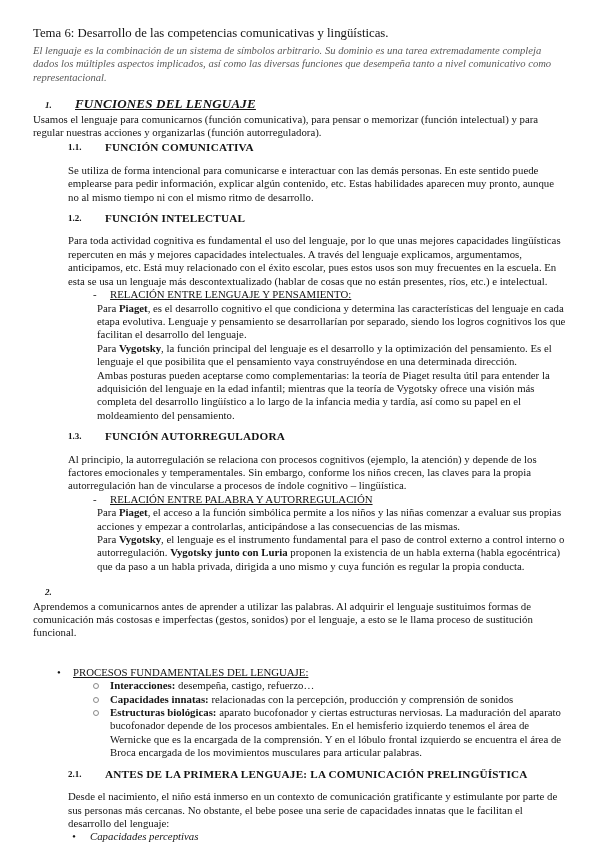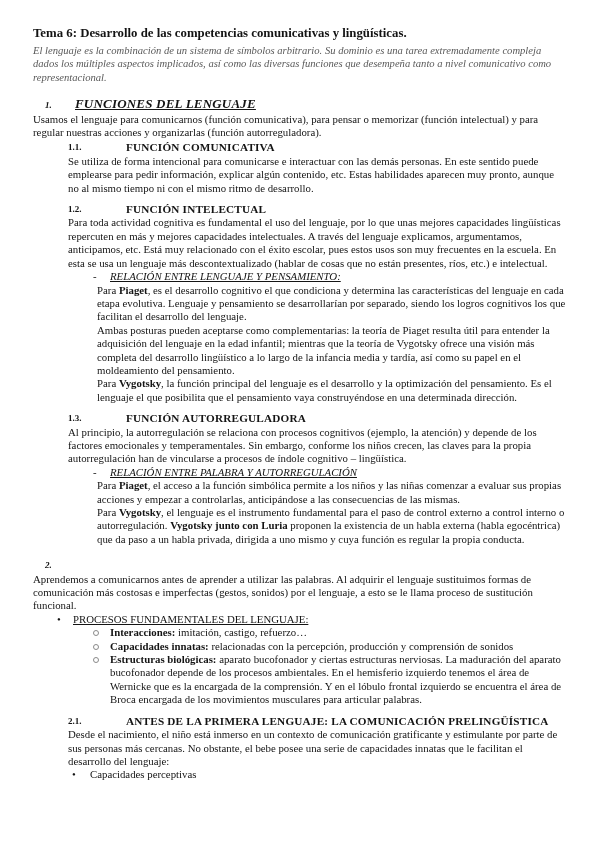--- a/index.html
+++ b/index.html
@@ -1,43 +1,43 @@
 <!DOCTYPE html>
 <html><head>
 <meta charset="utf-8">
 <style>
   html,body{margin:0;padding:0;background:#ffffff;}
   body{width:600px;height:848px;overflow:hidden;font-family:"Liberation Serif","DejaVu Serif",serif;color:#141414;}
   .page{padding:26px 33px 0 33px;font-size:10.8px;line-height:13.4px;text-align:left;}
-  .title{font-size:12.8px;line-height:15px;font-weight:bold;margin:0 0 3px 0;}
+  .title{font-size:12.8px;line-height:15px;font-weight:normal;margin:0 0 3px 0;}
   .intro{font-style:italic;color:#595959;font-size:10.6px;}
   .p{margin:0;}
-  .ind{margin-left:35px;}
+  .ind{margin-left:35px;margin-top:9px;}
   .ind2{margin-left:64px;}
   .mt-lg{margin-top:13px;}
   .mt-sm{margin-top:8px;}
   .mt-xs{margin-top:2px;}
   .h1row{margin-left:12px;display:flex;align-items:baseline;}
   .h1num{width:30px;flex:0 0 30px;font-weight:bold;font-style:italic;font-size:9px;}
   .h1label{font-weight:bold;font-style:italic;text-decoration:underline;font-size:13px;letter-spacing:.2px;}
-  .h2row{margin-left:35px;display:flex;align-items:flex-start;gap:21px;}
+  .h2row{margin-left:35px;display:flex;align-items:flex-start;}
   .h2num{width:37px;flex:0 0 37px;font-weight:bold;font-size:9px;}
   .h2label{font-weight:bold;font-size:11.2px;letter-spacing:.2px;}
-  .dashrow{margin-left:60px;display:flex;align-items:baseline;font-style:italic;}
+  .dashrow{margin-left:60px;display:flex;align-items:baseline;}
   .dashmark{width:17px;flex:0 0 17px;}
   .dashmark::before{content:"-";}
   .relhead{text-decoration:underline;}
-  .bltrow{margin-left:24px;display:flex;align-items:baseline;}
+  .bltrow{margin-left:24px;display:flex;align-items:baseline;margin-top:26px;}
   .bltmark{width:16px;flex:0 0 16px;}
   .bltmark::before{content:"\2022";}
   .blthead{text-decoration:underline;}
   .circrow{margin-left:60px;display:flex;align-items:flex-start;}
   .circmark{flex:0 0 17px;width:17px;}
   .circmark::before{content:"";display:inline-block;width:4px;height:4px;border:1px solid #8a8a8a;border-radius:50%;margin-top:4px;}
-  .blt2row{margin-left:39px;display:flex;align-items:center;}
+  .blt2row{margin-left:39px;display:flex;align-items:center;font-style:italic;}
   .blt2mark{width:18px;flex:0 0 18px;}
   .blt2mark::before{content:"\2022";}
   strong{font-weight:bold;}
 </style>
 </head>
 <body>
 
 <div class="page">
 
   <div class="title">Tema 6: Desarrollo de las competencias comunicativas y lingüísticas.</div>
@@ -58,22 +58,22 @@
   <div class="h2row mt-sm">
     <span class="h2num">1.2.</span>
     <span class="h2label">FUNCIÓN INTELECTUAL</span>
   </div>
   <div class="p ind">Para toda actividad cognitiva es fundamental el uso del lenguaje, por lo que unas mejores capacidades lingüísticas repercuten en más y mejores capacidades intelectuales. A través del lenguaje explicamos, argumentamos, anticipamos, etc. Está muy relacionado con el éxito escolar, pues estos usos son muy frecuentes en la escuela. En esta se usa un lenguaje más descontextualizado (hablar de cosas que no están presentes, ríos, etc.) e intelectual.</div>
   <div class="dashrow">
     <span class="dashmark"></span>
     <span class="relhead">RELACIÓN ENTRE LENGUAJE Y PENSAMIENTO:</span>
   </div>
   <div class="p ind2"><span>Para </span><strong>Piaget</strong><span>, es el desarrollo cognitivo el que condiciona y determina las características del lenguaje en cada etapa evolutiva. Lenguaje y pensamiento se desarrollarían por separado, siendo los logros cognitivos los que facilitan el desarrollo del lenguaje.</span></div>
+  <div class="p ind2"><span>Para </span><strong>Vygotsky</strong><span>, la función principal del lenguaje es el desarrollo y la optimización del pensamiento. Es el lenguaje el que posibilita que el pensamiento vaya construyéndose en una determinada dirección.</span></div>
   <div class="p ind2">Ambas posturas pueden aceptarse como complementarias: la teoría de Piaget resulta útil para entender la adquisición del lenguaje en la edad infantil; mientras que la teoría de Vygotsky ofrece una visión más completa del desarrollo lingüístico a lo largo de la infancia media y tardía, así como su papel en el moldeamiento del pensamiento.</div>
-  <div class="p ind2"><span>Para </span><strong>Vygotsky</strong><span>, la función principal del lenguaje es el desarrollo y la optimización del pensamiento. Es el lenguaje el que posibilita que el pensamiento vaya construyéndose en una determinada dirección.</span></div>
 
   <div class="h2row mt-sm">
     <span class="h2num">1.3.</span>
     <span class="h2label">FUNCIÓN AUTORREGULADORA</span>
   </div>
   <div class="p ind">Al principio, la autorregulación se relaciona con procesos cognitivos (ejemplo, la atención) y depende de los factores emocionales y temperamentales. Sin embargo, conforme los niños crecen, las claves para la propia autorregulación han de vincularse a procesos de índole cognitivo – lingüística.</div>
   <div class="dashrow">
     <span class="dashmark"></span>
     <span class="relhead">RELACIÓN ENTRE PALABRA Y AUTORREGULACIÓN</span>
   </div>
@@ -83,21 +83,21 @@
   <div class="h1row mt-lg">
     <span class="h1num">2.</span>
   </div>
   <div class="p">Aprendemos a comunicarnos antes de aprender a utilizar las palabras. Al adquirir el lenguaje sustituimos formas de comunicación más costosas e imperfectas (gestos, sonidos) por el lenguaje, a esto se le llama proceso de sustitución funcional.</div>
   <div class="bltrow">
     <span class="bltmark"></span>
     <span class="blthead">PROCESOS FUNDAMENTALES DEL LENGUAJE:</span>
   </div>
   <div class="circrow">
     <span class="circmark"></span>
-    <span><strong>Interacciones:</strong><span> imitación, castigo, refuerzo…</span></span>
+    <span><strong>Interacciones:</strong><span> desempeña, castigo, refuerzo…</span></span>
   </div>
   <div class="circrow">
     <span class="circmark"></span>
     <span><strong>Capacidades innatas:</strong><span> relacionadas con la percepción, producción y comprensión de sonidos</span></span>
   </div>
   <div class="circrow">
     <span class="circmark"></span>
     <span><strong>Estructuras biológicas:</strong><span> aparato bucofonador y ciertas estructuras nerviosas. La maduración del aparato bucofonador depende de los procesos ambientales. En el hemisferio izquierdo tenemos el área de Wernicke que es la encargada de la comprensión. Y en el lóbulo frontal izquierdo se encuentra el área de Broca encargada de los movimientos musculares para articular palabras.</span></span>
   </div>
 

